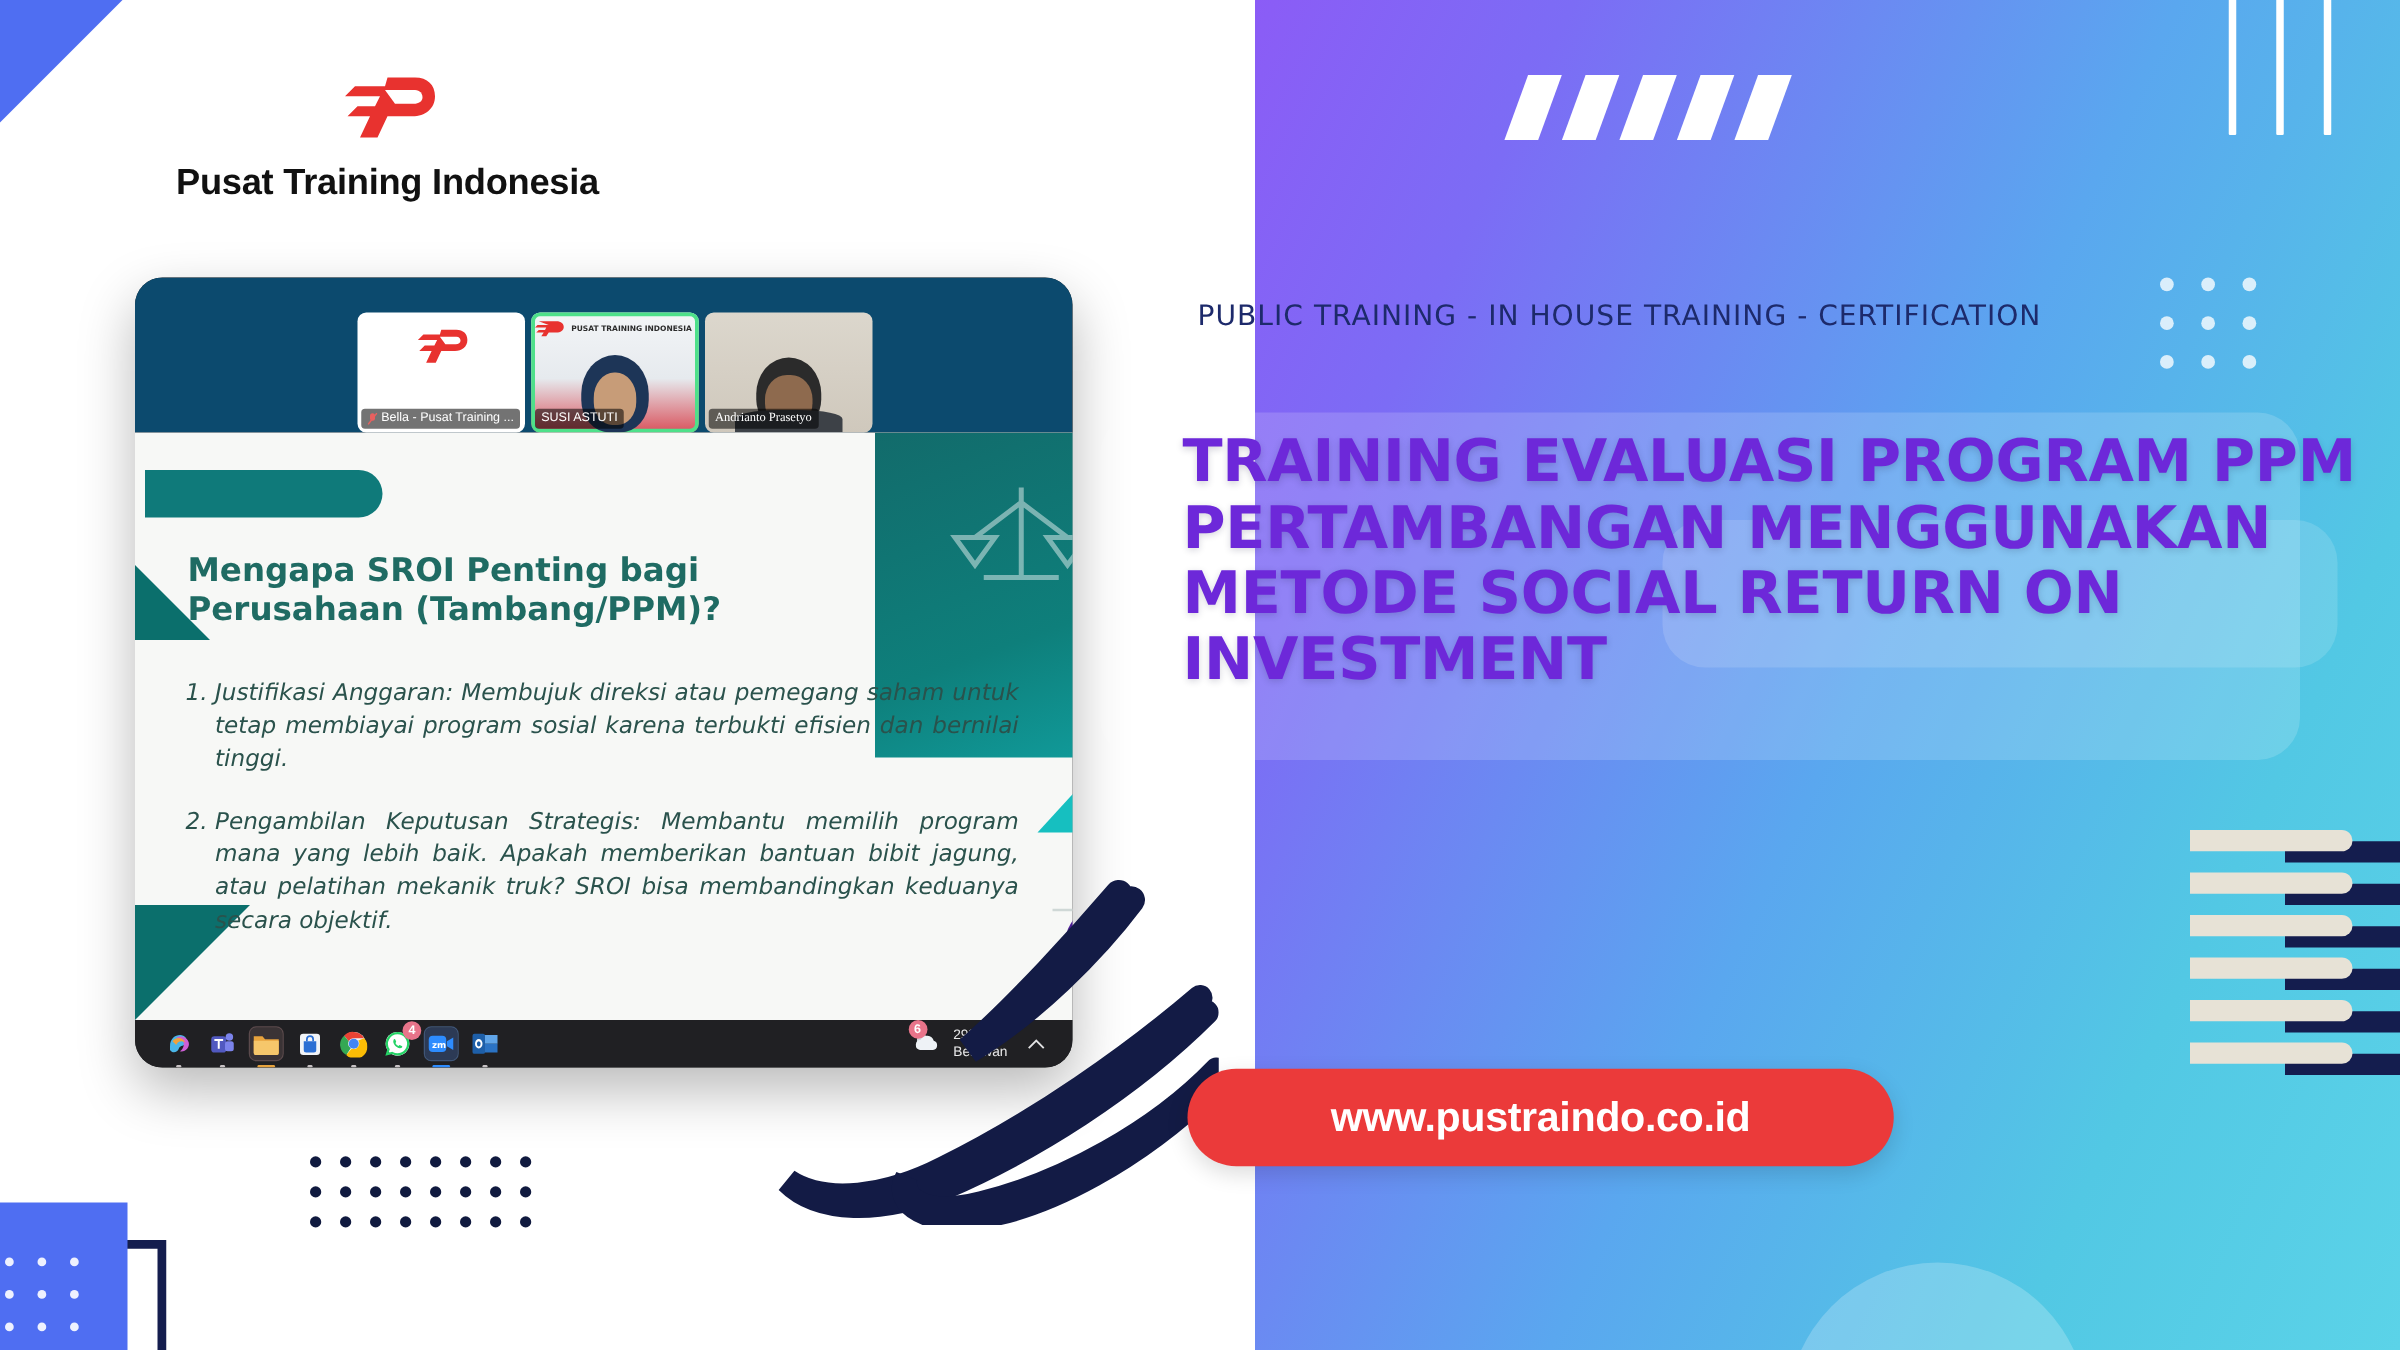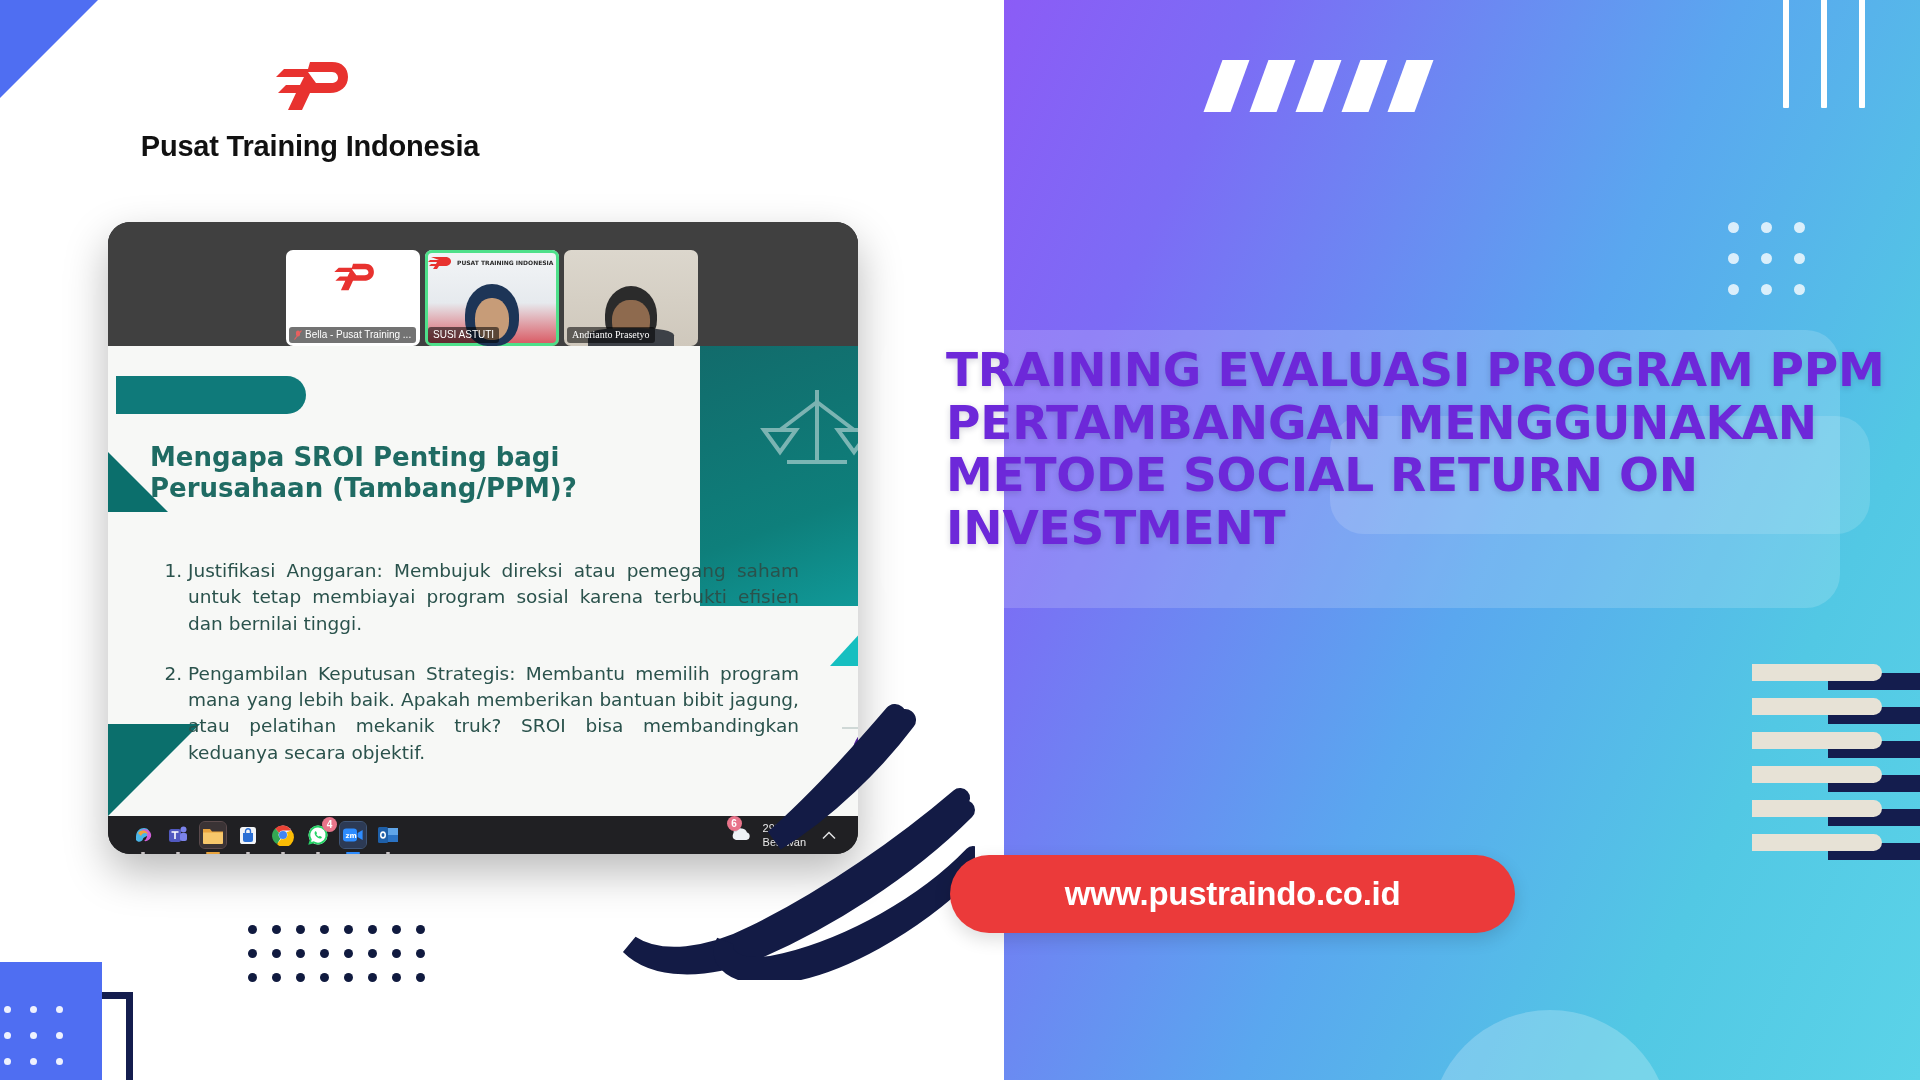--- a/index.html
+++ b/index.html
@@ -51,21 +51,21 @@
   .brand { position: absolute; left: 100px; top: 60px; width: 420px; text-align: center; }
   .brand-mark { width: 80px; height: 52px; margin: 0 auto 18px; display: block; }
   .brand-name { font-size: 29px; font-weight: 700; color: #111111; letter-spacing: -.2px; }
 
   
   .zoomwin {
     position: absolute; left: 108px; top: 222px; width: 750px; height: 632px;
     background: #17181b; border-radius: 22px; overflow: hidden;
     box-shadow: 0 18px 44px rgba(0,0,0,.28);
   }
-  .zw-top { position: relative; height: 124px; background: #404040; }
+  .zw-top { position: relative; height: 124px; background: #0c4a6e; }
   .thumbs { position: absolute; left: 178px; top: 28px; display: flex; gap: 5px; }
   .thumb { position: relative; width: 134px; height: 96px; border-radius: 7px; overflow: hidden; background: #2a2b30; }
   .thumb.active { outline: 3px solid #4ee08a; outline-offset: -3px; }
   .thumb .tname {
     position: absolute; left: 3px; bottom: 3px; max-width: 128px;
     background: rgba(0,0,0,.55); color: #fff; font-size: 10px; line-height: 14px;
     padding: 1px 5px; border-radius: 3px; white-space: nowrap; overflow: hidden; text-overflow: ellipsis;
     display: flex; align-items: center; gap: 3px;
   }
   .t1 { background: #ffffff; }
@@ -87,21 +87,21 @@
   .slide-corner-bl { position: absolute; left: 0; bottom: 0; width: 0; height: 0; border-left: 92px solid #0b6f6c; border-bottom: 92px solid transparent; }
   .slide-img { position: absolute; right: 0; top: 0; width: 240px; height: 260px; background: linear-gradient(160deg,#126b6b 0%, #0e7f7b 60%, #11a0a0 100%); }
   .slide-img .scale { position: absolute; left: 52px; top: 36px; width: 130px; height: 96px; opacity: .45; }
   .slide-teal-accent { position: absolute; right: 0; top: 200px; width: 0; height: 0; border-right: 110px solid #16bfc0; border-top: 120px solid transparent; border-bottom: 0 solid transparent; }
   .slide-h {
     position: absolute; left: 42px; top: 96px; width: 530px;
     font-size: 26px; font-weight: 700; line-height: 1.18; color: #1f6b63;
     font-family: "DejaVu Sans", sans-serif;
   }
   .slide-body { position: absolute; left: 42px; top: 196px; width: 665px; color: #2a524c; font-size: 18.5px; line-height: 1.42; font-family: "DejaVu Sans", sans-serif; }
-  .slide-body ol { margin: 16px; padding-left: 22px; }
+  .slide-body ol { margin: 0; padding-left: 22px; font-style: italic; }
   .slide-body li { margin-bottom: 24px; text-align: justify; }
   .slide-body li::marker { font-weight: 400; }
   .pagenum {
     position: absolute; right: 26px; bottom: 30px; width: 62px; height: 62px; border-radius: 50%;
     background: #4c1d95; color: #fff; font-size: 28px; font-weight: 700;
     display: flex; align-items: center; justify-content: center;
   }
   .page-lines { position: absolute; right: 18px; bottom: 78px; width: 90px; height: 16px; }
   .page-lines i { position: absolute; right: 0; height: 2px; background: #cfd8d6; }
 
@@ -446,19 +446,20 @@
     <path d="M330 30 C300 70 250 120 200 150 C240 115 290 60 320 25" stroke="#131b45" stroke-width="22" stroke-linecap="round" fill="none"></path>
     <path d="M390 120 C330 180 250 230 180 260 C130 280 80 280 55 255
              C85 275 135 268 180 245 C255 208 330 155 385 108" stroke="#131b45" stroke-width="20" stroke-linecap="round" fill="none"></path>
     <path d="M400 175 C340 235 260 280 200 285 C160 288 140 270 150 252
              C145 272 170 282 210 272 C275 256 350 215 398 165" stroke="#131b45" stroke-width="18" stroke-linecap="round" fill="none"></path>
   </svg>
 
   <div class="title-plate"></div>
   <div class="title-plate2"></div>
 
+  <div class="kicker">PUBLIC TRAINING - IN HOUSE TRAINING - CERTIFICATION</div>
   <div class="title">TRAINING EVALUASI PROGRAM PPM PERTAMBANGAN MENGGUNAKAN METODE SOCIAL RETURN ON INVESTMENT</div>
 
   <div class="cta">
     <span>www.pustraindo.co.id</span>
   </div>
 
 </div>
 
 </body></html>

